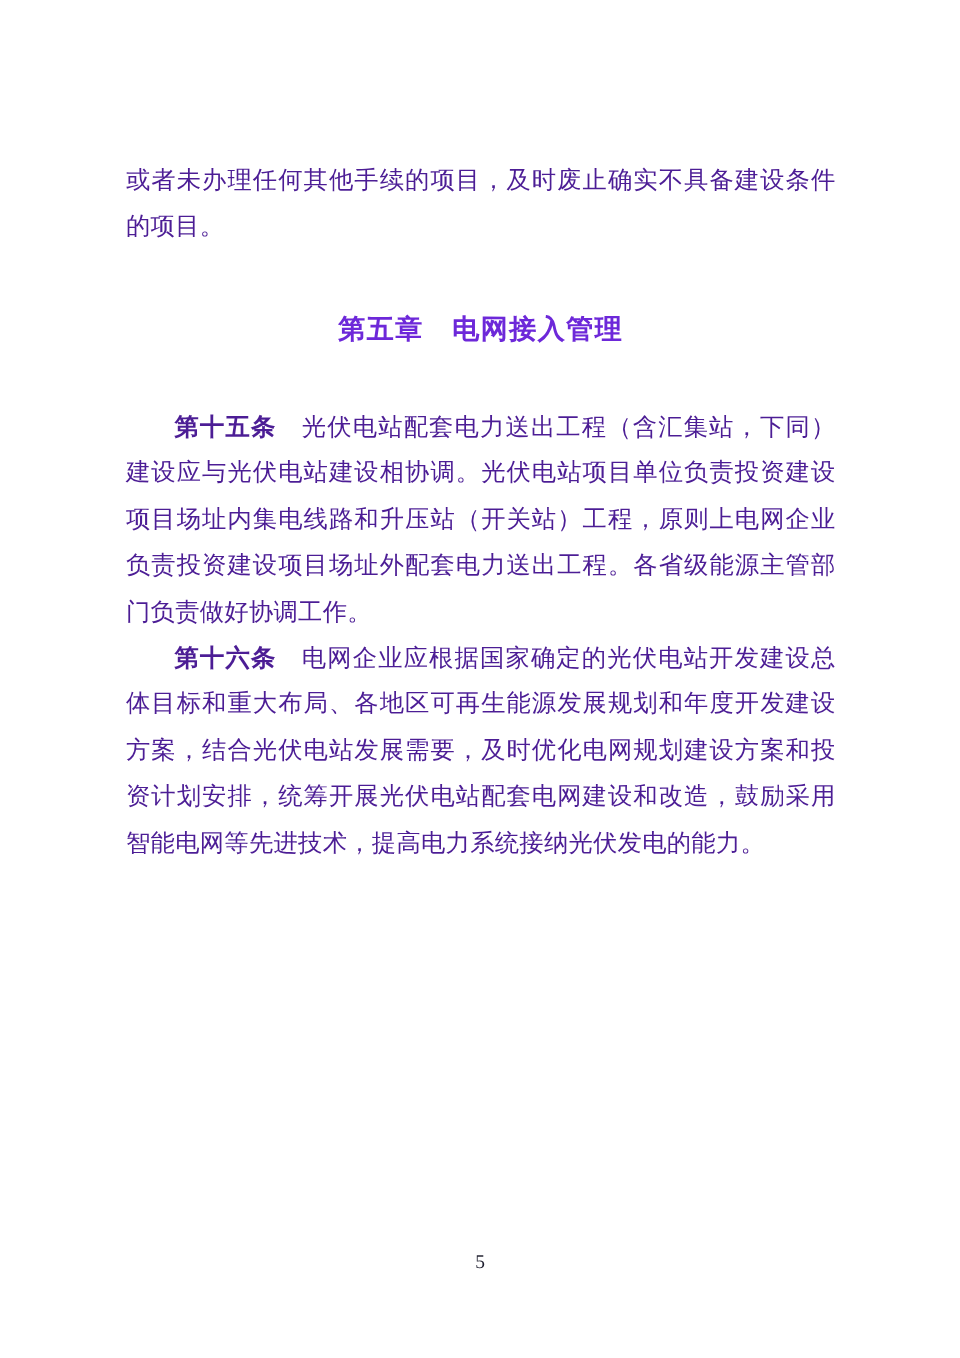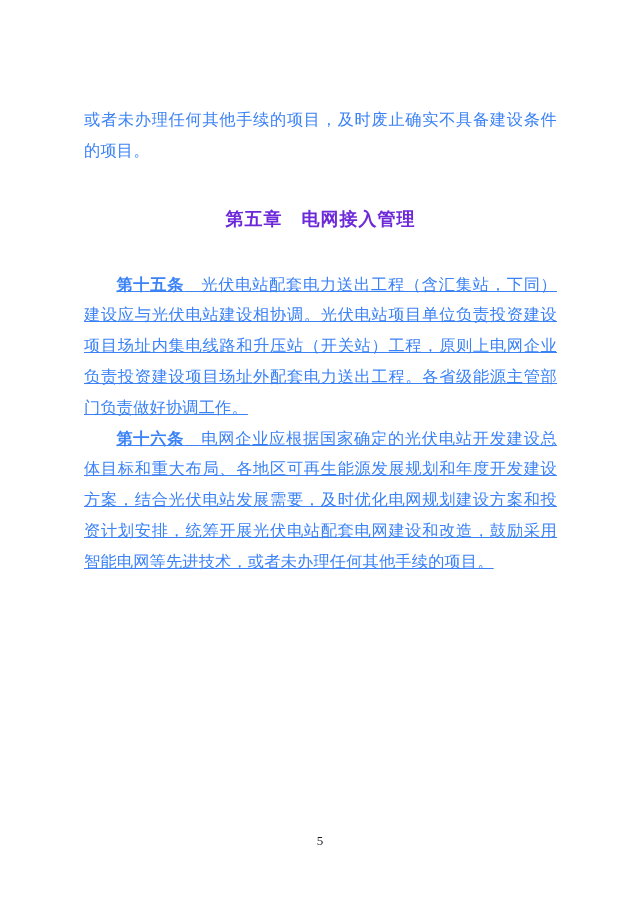--- a/index.html
+++ b/index.html
@@ -25,26 +25,25 @@
     left: 84px;
     top: 105px;
     width: 473px;
   }
   .para {
     margin: 0;
     font-size: 16.2px;
     line-height: 30.8px;
     text-align: justify;
     letter-spacing: 0.2px;
-    color: #3b82f6;
+    color: #4c1d95;
     word-break: break-all;
   }
   .para.article {
     text-indent: 2em;
-    text-decoration: underline;
   }
   .art-num {
     font-weight: bold;
   }
   .chapter {
     margin: 36px 0 35px 0;
     font-size: 18px;
     line-height: 32px;
     font-weight: bold;
     text-align: center;
@@ -67,19 +66,19 @@
 
 <div class="page" style="color: rgb(34, 34, 34);">
   <div class="content">
 
     <p class="para continuation">或者未办理任何其他手续的项目，及时废止确实不具备建设条件的项目。</p>
 
     <h2 class="chapter">第五章　电网接入管理</h2>
 
     <p class="para article"><span class="art-num">第十五条</span><span class="art-body">　光伏电站配套电力送出工程（含汇集站，下同）建设应与光伏电站建设相协调。光伏电站项目单位负责投资建设项目场址内集电线路和升压站（开关站）工程，原则上电网企业负责投资建设项目场址外配套电力送出工程。各省级能源主管部门负责做好协调工作。</span></p>
 
-    <p class="para article"><span class="art-num">第十六条</span><span class="art-body">　电网企业应根据国家确定的光伏电站开发建设总体目标和重大布局、各地区可再生能源发展规划和年度开发建设方案，结合光伏电站发展需要，及时优化电网规划建设方案和投资计划安排，统筹开展光伏电站配套电网建设和改造，鼓励采用智能电网等先进技术，或者未办理任何其他手续的项目。</span></p>
+    <p class="para article"><span class="art-num">第十六条</span><span class="art-body">　电网企业应根据国家确定的光伏电站开发建设总体目标和重大布局、各地区可再生能源发展规划和年度开发建设方案，结合光伏电站发展需要，及时优化电网规划建设方案和投资计划安排，统筹开展光伏电站配套电网建设和改造，鼓励采用智能电网等先进技术，提高电力系统接纳光伏发电的能力。</span></p>
 
 
   </div>
 
   <div class="page-number">5</div>
 </div>
 
 </body></html>

